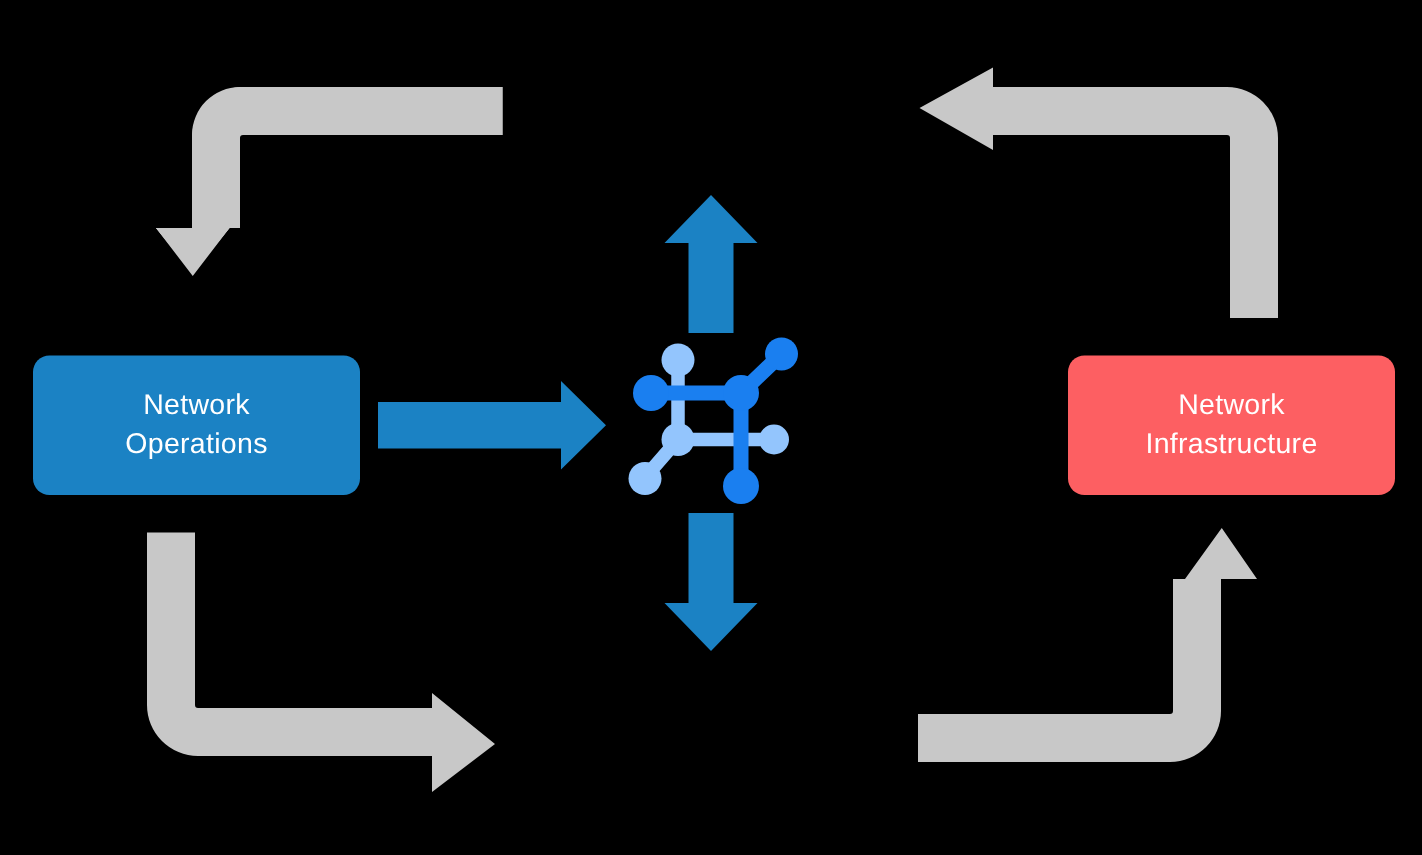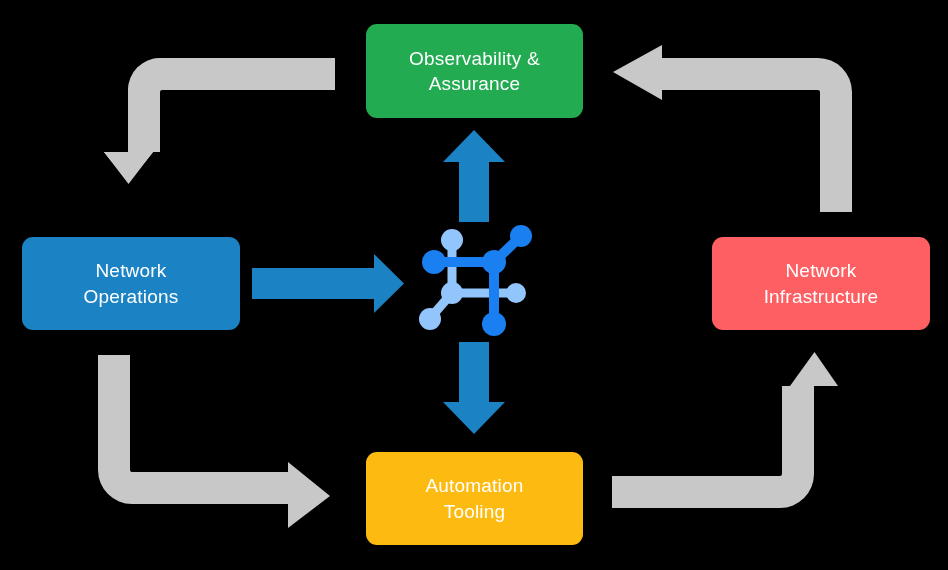--- a/index.html
+++ b/index.html
@@ -130,25 +130,21 @@
     </g>
 
     <g fill="#1a7ff0">
       <circle cx="434" cy="262" r="12"></circle>
       <circle cx="494" cy="262" r="12"></circle>
       <circle cx="521" cy="236" r="11"></circle>
       <circle cx="494" cy="324" r="12"></circle>
     </g>
   </svg>
 
-  <div class="node-box" id="box-observability">Observability &amp;
-Assurance</div>
 
   <div class="node-box" id="box-network-operations">Network
 Operations</div>
 
   <div class="node-box" id="box-network-infrastructure">Network
 Infrastructure</div>
 
-  <div class="node-box" id="box-automation-tooling">Automation
-Tooling</div>
 
 </div>
 
 </body></html>

